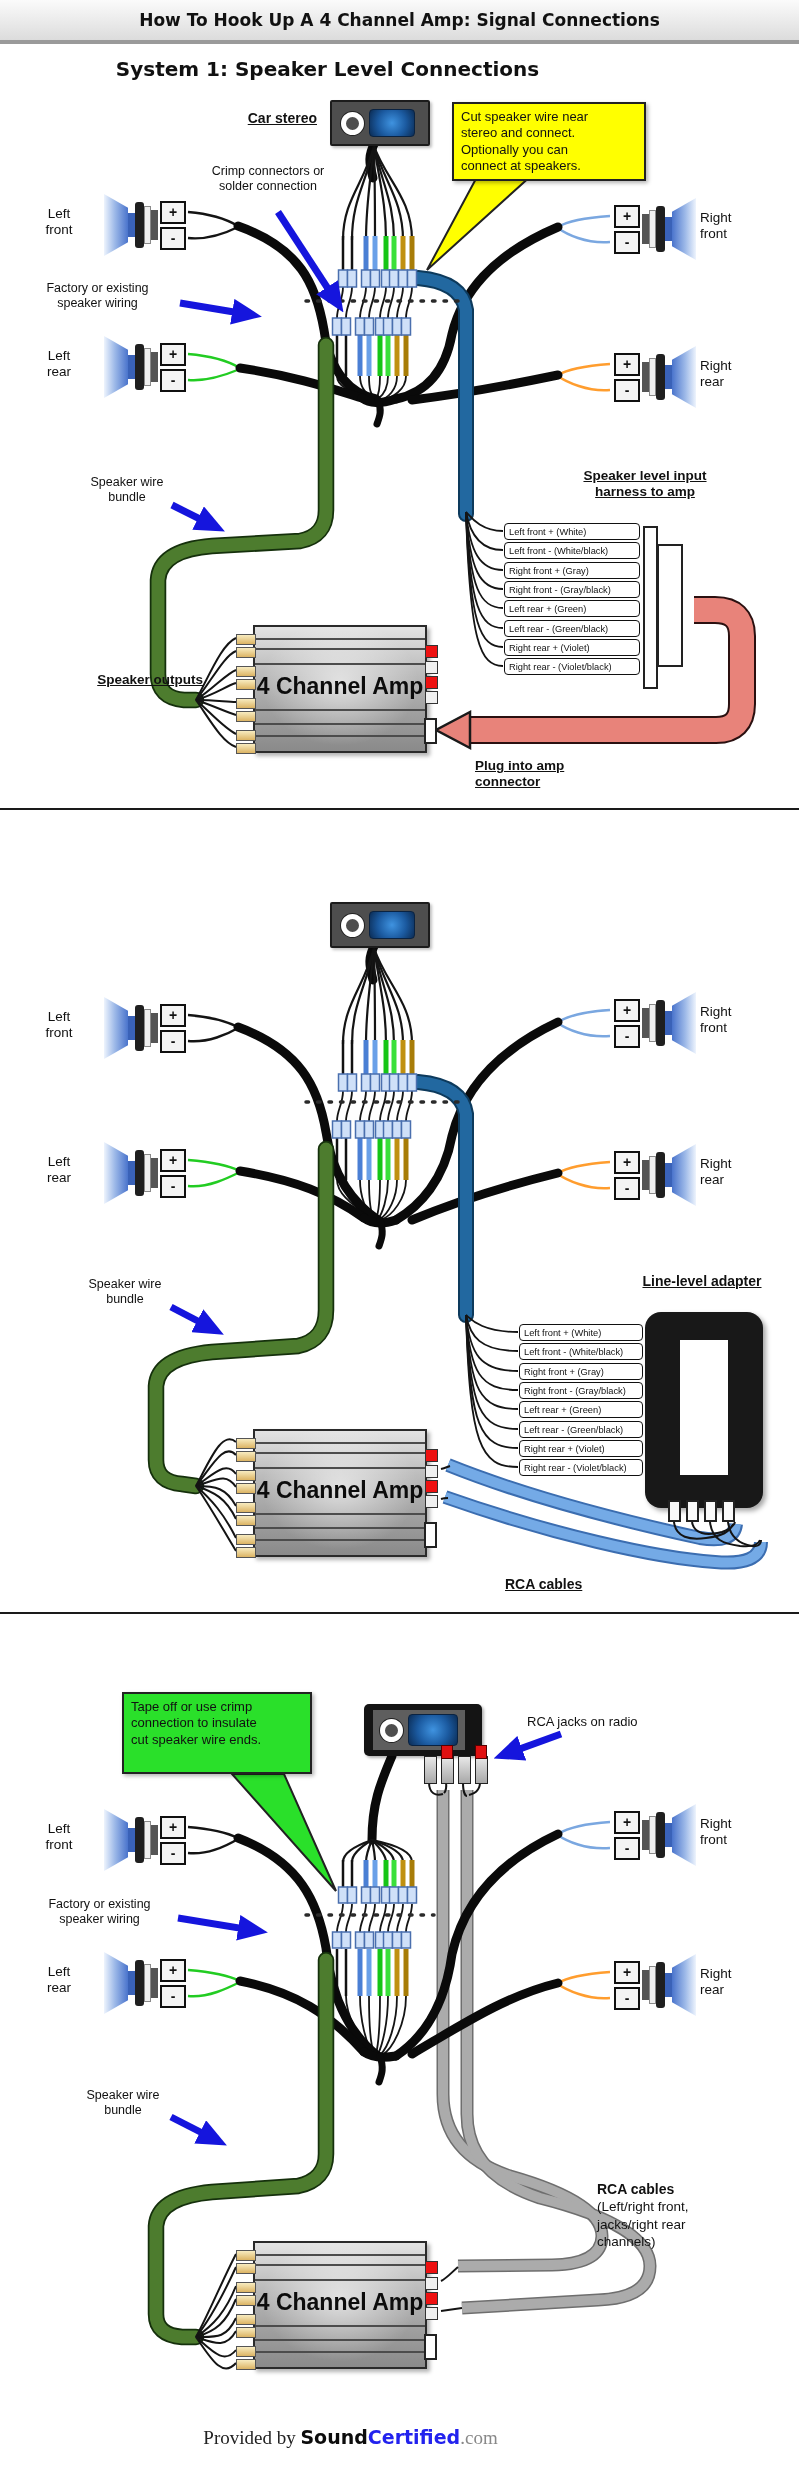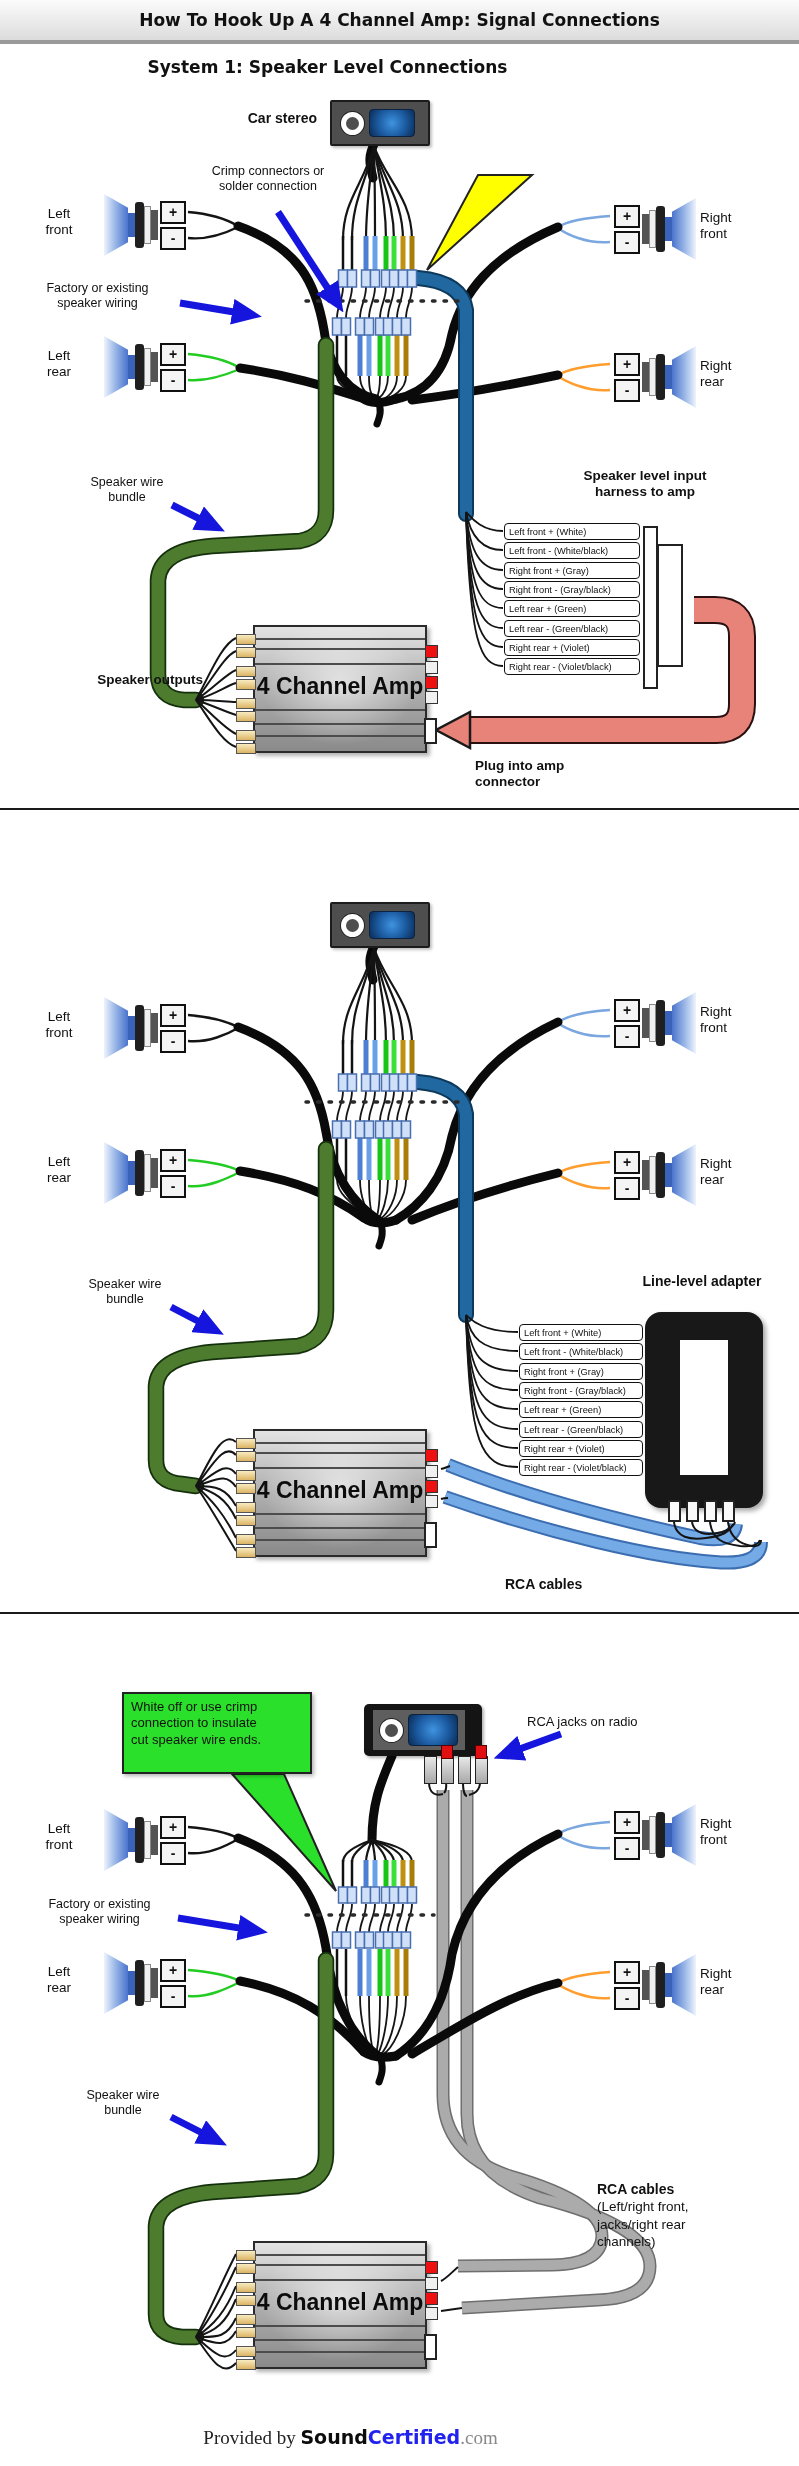--- a/index.html
+++ b/index.html
@@ -8,25 +8,25 @@
   
   #header{position:absolute;left:0;top:0;width:799px;height:44px;box-sizing:border-box;
     background:linear-gradient(180deg,#fbfbfb,#dcdcdc);border-bottom:4px solid #9a9a9a;
     display:flex;align-items:center;justify-content:center;
     font-family:"DejaVu Sans",sans-serif;font-weight:bold;font-size:17px;}
   .section{position:absolute;left:0;width:799px;box-sizing:border-box;}
   #s1{top:44px;height:764px;}
   #s2{top:808px;height:804px;border-top:2px solid #1a1a1a;}
   #s3{top:1612px;height:854px;border-top:2px solid #1a1a1a;}
   .sec-title{position:absolute;left:0;width:655px;text-align:center;
-    font-family:"DejaVu Sans",sans-serif;font-weight:bold;font-size:17px;}
+    font-family:"DejaVu Sans",sans-serif;font-weight:bold;font-size:20px;}
   svg.layer{position:absolute;left:0;top:0;z-index:1;}
   .lab{position:absolute;z-index:3;font-size:12.5px;line-height:1.18;}
   .lab.c{text-align:center;}
-  .lab.b{font-weight:bold;font-size:13.5px;}
+  .lab.b{font-weight:bold;font-size:13.5px;text-decoration:underline;}
   .lab.big{font-size:14px;}
   
   .callout{position:absolute;z-index:3;border:2px solid #222;padding:5px 7px;
     font-size:13px;line-height:1.25;box-shadow:2px 2px 4px rgba(0,0,0,.3);}
   .callout span{display:block;}
   .yellow{background:#ffff00;}
   .green{background:#2ae02a;}
   
   .stereo{position:absolute;z-index:3;width:87px;height:42px;background:#4e4e4e;
     border:2px solid #1c1c1c;border-radius:2px;display:flex;align-items:center;
@@ -246,20 +246,26 @@
   </svg>
 
   <div class="sec-title" style="top:13px;">System 1: Speaker Level Connections</div>
   <div class="lab b" style="left:222px;top:66px;width:95px;text-align:right;font-size:14px;">Car stereo</div>
 
   <div class="stereo" style="left:330px;top:56px;">
     <div class="knob"></div>
     <div class="screen"></div>
   </div>
 
+  <div class="callout yellow" style="left:452px;top:58px;width:176px;">
+    <span>Cut speaker wire near</span>
+    <span>stereo and connect.</span>
+    <span>Optionally you can</span>
+    <span>connect at speakers.</span>
+  </div>
 
   <div class="lab c" style="left:188px;top:120px;width:160px;">
     <span style="display:block">Crimp connectors or</span>
     <span style="display:block">solder connection</span>
   </div>
 
   <div class="speaker left" style="left:104px;top:150px;">
     <div class="cone"></div>
       <div class="stem"></div>
       <div class="ringd"></div>
@@ -784,21 +790,21 @@
     </g>
     <g stroke="#1515dd" stroke-width="7" fill="none">
       <line x1="561" y1="120" x2="503" y2="141" marker-end="url(#ab)"></line>
       <line x1="178" y1="304" x2="258" y2="317" marker-end="url(#ab)"></line>
       <line x1="171" y1="503" x2="218" y2="527" marker-end="url(#ab)"></line>
     </g>
   </svg>
 
 
   <div class="callout green" style="left:122px;top:78px;width:172px;height:68px;">
-    <span>White off or use crimp</span>
+    <span>Tape off or use crimp</span>
     <span>connection to insulate</span>
     <span>cut speaker wire ends.</span>
   </div>
 
   <div class="stereo3" style="left:364px;top:90px;">
     <div class="panel">
       <div class="knob"></div>
       <div class="screen" style="width:48px;height:30px;"></div>
     </div>
   </div>

